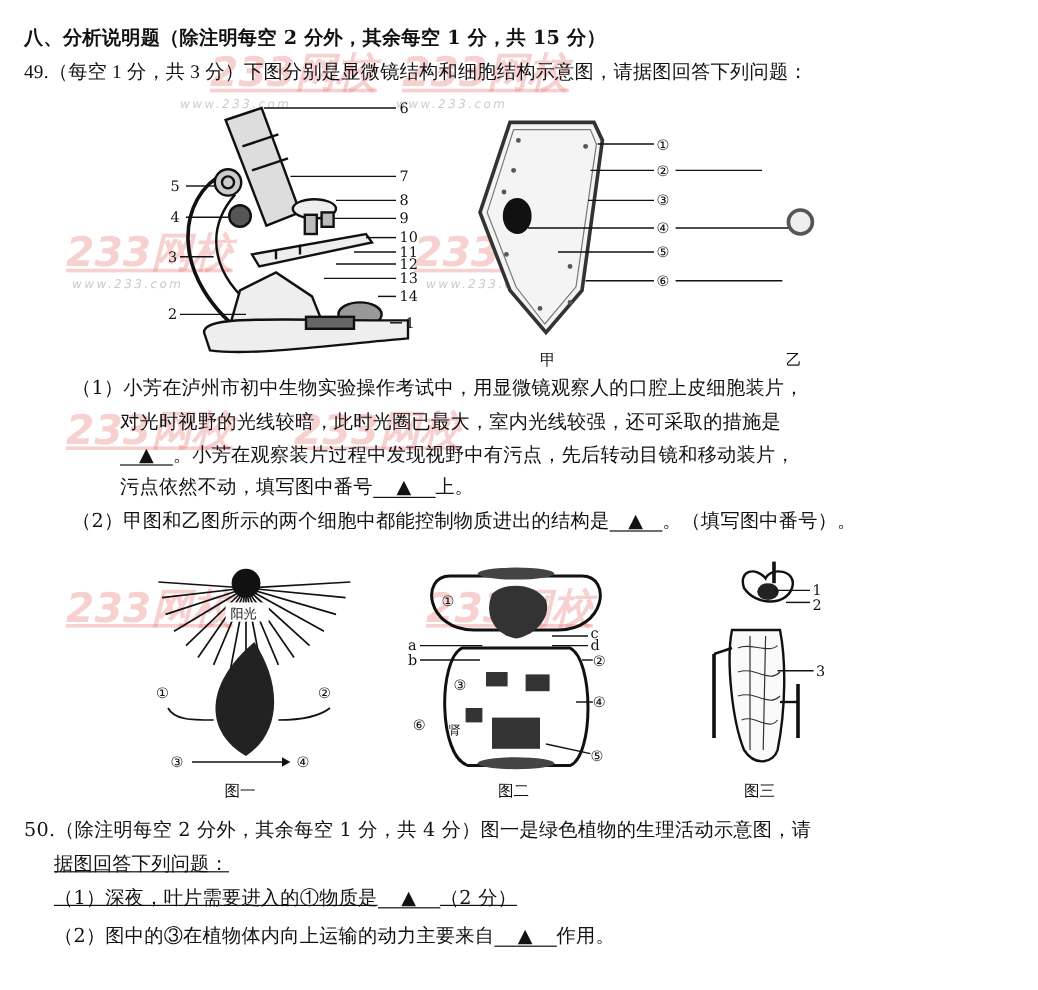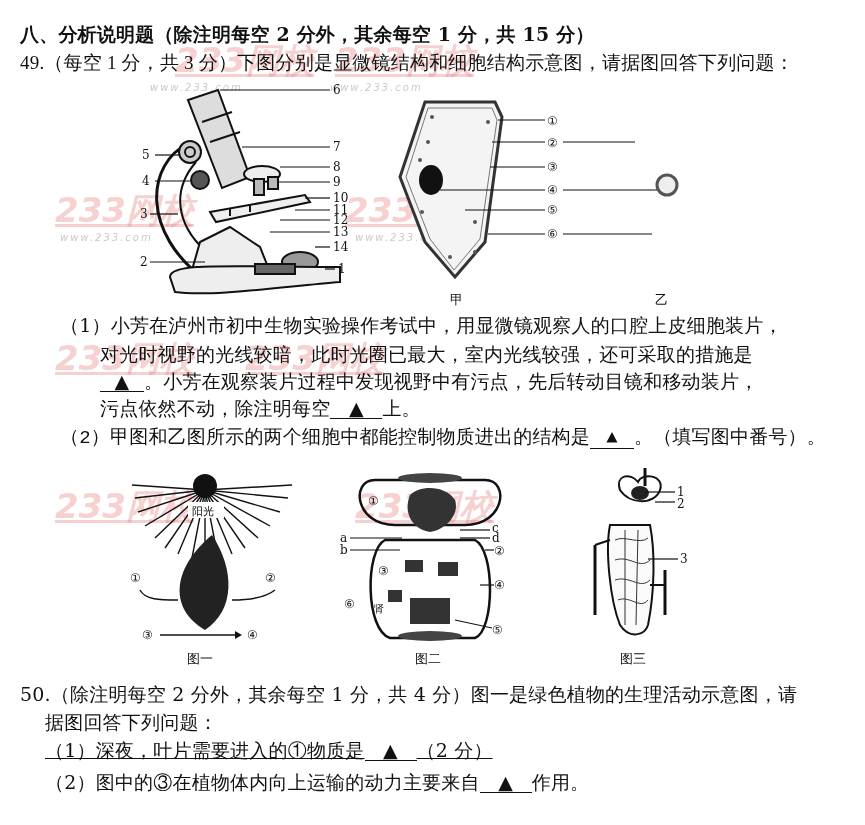--- a/index.html
+++ b/index.html
@@ -1,17 +1,17 @@
 <!DOCTYPE html>
 <html><head>
 <meta charset="utf-8">
 <style>
   html,body{margin:0;padding:0;background:#fff;}
   body{width:865px;height:825px;position:relative;overflow:hidden;font-family:"DejaVu Serif","Liberation Serif",serif;color:#111;}
-  .line{position:absolute;white-space:nowrap;font-size:19px;letter-spacing:0.2px;}
+  .line{position:absolute;white-space:nowrap;font-size:16px;letter-spacing:0.2px;}
   .b{font-weight:bold;}
   .blank{display:inline-block;border-bottom:1.5px solid #111;min-width:44px;text-align:center;line-height:1;}
   .wm{position:absolute;color:rgba(232,120,120,0.35);font-family:"DejaVu Sans",sans-serif;font-weight:bold;font-style:italic;font-size:34px;pointer-events:none;text-decoration:underline;}
   .wm-sub{position:absolute;color:rgba(150,150,150,0.5);font-family:"DejaVu Sans",sans-serif;font-style:italic;font-size:10px;letter-spacing:2px;pointer-events:none;}
   svg{position:absolute;overflow:visible;}
   .lbl{font-family:"DejaVu Serif",serif;font-size:12px;fill:#111;}
 </style>
 </head>
 <body>
 
@@ -124,23 +124,23 @@
   <text class="lbl" x="70" y="222" style="font-size:13px">甲</text>
   <text class="lbl" x="275" y="222" style="font-size:13px">乙</text>
 </svg>
 
 <div class="line" style="left:60px;top:313px;">（1）小芳在泸州市初中生物实验操作考试中，用显微镜观察人的口腔上皮细胞装片，</div>
 <div class="line" style="left:100px;top:342px;">对光时视野的光线较暗，此时光圈已最大，室内光线较强，还可采取的措施是</div>
 <div class="line" style="left:100px;top:369px;">
   <span class="blank">▲</span><span>。小芳在观察装片过程中发现视野中有污点，先后转动目镜和移动装片，</span>
 </div>
 <div class="line" style="left:100px;top:396px;">
-  <span>污点依然不动，除注明每空</span><span class="blank" style="min-width:52px">▲</span><span>上。</span>
-</div>
-<div class="line" style="left:60px;top:424px;font-family:Liberation Mono, monospace;">
+  <span>污点依然不动，填写图中番号</span><span class="blank" style="min-width:52px">▲</span><span>上。</span>
+</div>
+<div class="line" style="left:60px;top:424px;">
   <span>（2）甲图和乙图所示的两个细胞中都能控制物质进出的结构是</span><span class="blank">▲</span><span>。（填写图中番号）。</span>
 </div>
 
 <svg style="left:100px;top:460px;" width="220" height="210" viewBox="0 0 220 210">
   <g stroke="#111" stroke-width="1.4">
     <line x1="105" y1="30" x2="32" y2="25"></line>
       <line x1="105" y1="30" x2="35" y2="38"></line>
     <line x1="105" y1="30" x2="38" y2="52"></line>
       <line x1="105" y1="30" x2="45" y2="66"></line>
     <line x1="105" y1="30" x2="55" y2="78"></line>
@@ -226,19 +226,19 @@
       <line x1="85" y1="42" x2="105" y2="42"></line>
     <line x1="78" y1="99" x2="108" y2="99"></line>
   </g>
   <text class="lbl" x="107" y="36">1</text>
   <text class="lbl" x="107" y="48">2</text>
   <text class="lbl" x="110" y="103">3</text>
   <text class="lbl" x="50" y="203" style="font-size:13px">图三</text>
 </svg>
 
 <div class="line" style="left:20px;top:682px;">50.（除注明每空 2 分外，其余每空 1 分，共 4 分）图一是绿色植物的生理活动示意图，请</div>
-<div class="line" style="left:45px;top:710px;">据图回答下列问题：</div>
+<div class="line" style="left:45px;top:710px;text-decoration:underline;">据图回答下列问题：</div>
 <div class="line" style="left:45px;top:738px;text-decoration:underline;">
   <span>（1）深夜，叶片需要进入的①物质是</span><span class="blank" style="min-width:52px">▲</span><span>（2 分）</span>
 </div>
 <div class="line" style="left:45px;top:770px;">
   <span>（2）图中的③在植物体内向上运输的动力主要来自</span><span class="blank" style="min-width:52px">▲</span><span>作用。</span>
 </div>
 
 </body></html>

